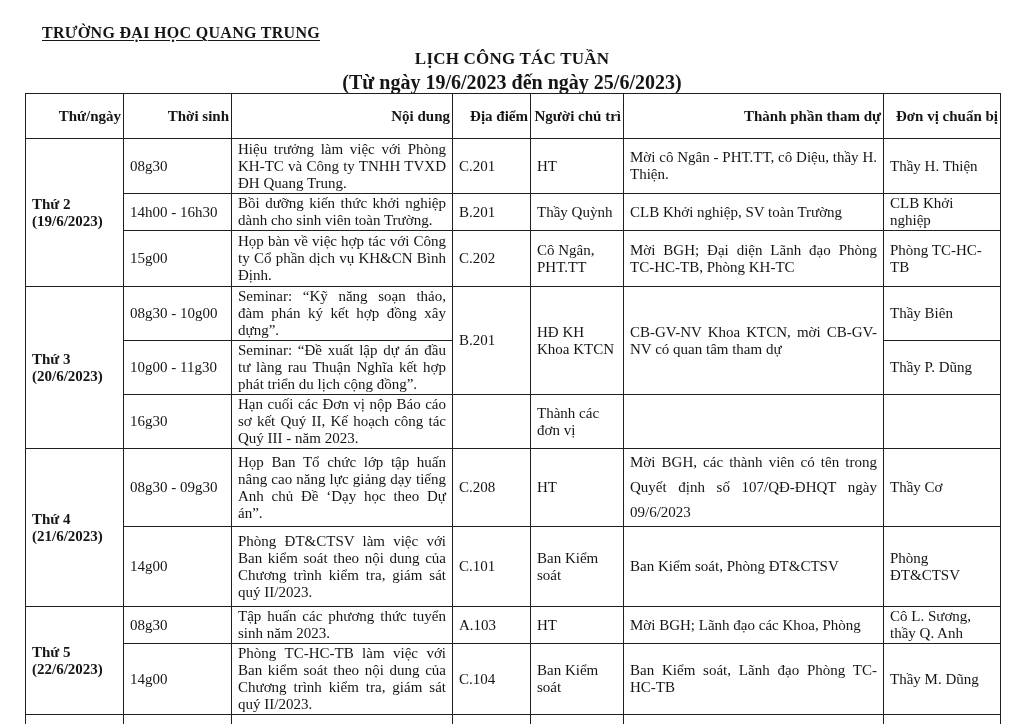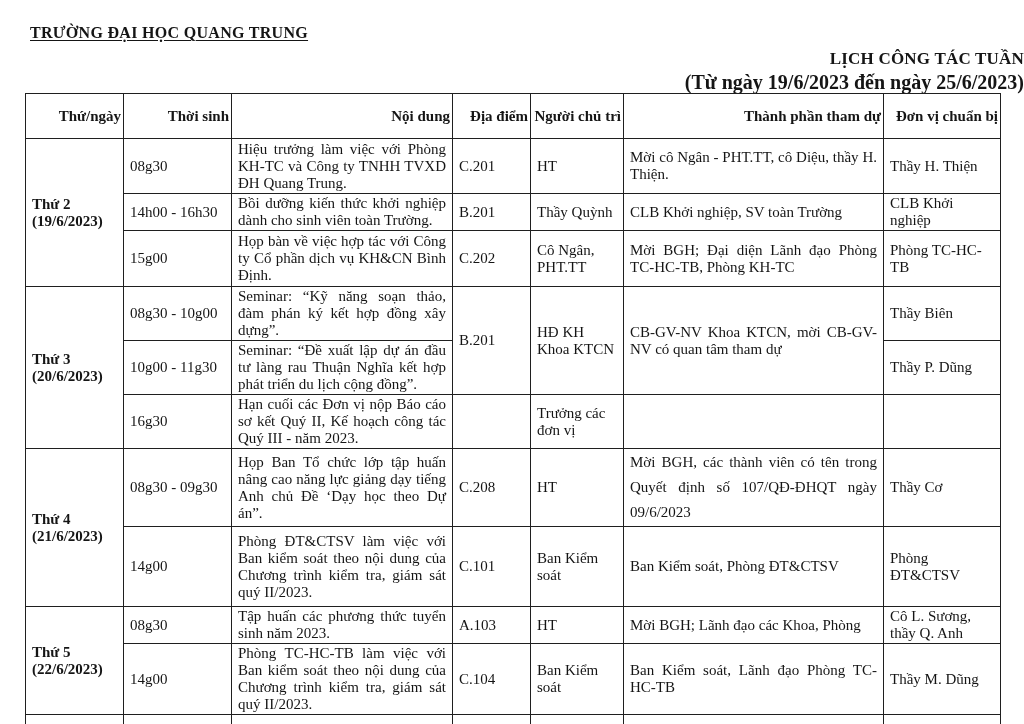--- a/index.html
+++ b/index.html
@@ -2,25 +2,25 @@
 <html><head>
 <meta charset="utf-8">
 <style>
   html,body { margin:0; padding:0; background:#fff; }
   .page {
     position:relative; width:1024px; height:724px; background:#ffffff;
     font-family:"Liberation Serif","DejaVu Serif",serif; color:#151515;
     overflow:hidden;
   }
   .org {
-    position:absolute; left:30px; top:24px;
+    position:absolute; left:42px; top:24px;
     font-size:16px; font-weight:bold; letter-spacing:0.3px;
     text-decoration:underline; text-underline-offset:2px;
   }
-  .titles { position:absolute; left:0; top:49px; width:1024px; text-align:right; }
+  .titles { position:absolute; left:0; top:49px; width:1024px; text-align:center; }
   .title    { font-size:17px; font-weight:bold; letter-spacing:0.2px; }
   .subtitle { font-size:20px; font-weight:bold; margin-top:2px; }
 
   .table-wrap { position:absolute; left:25px; top:93px; width:975px; }
   table.sched {
     border-collapse:collapse; table-layout:fixed; width:975px;
     font-size:15px; line-height:17px; color:#151515;
   }
   .sched th, .sched td {
     border:1px solid #1f1f1f; vertical-align:middle;
@@ -112,21 +112,21 @@
         </tr>
         <tr style="height:49px">
           <td class="time">10g00 - 11g30</td>
           <td class="content">Seminar: “Đề xuất lập dự án đầu tư làng rau Thuận Nghĩa kết hợp phát triển du lịch cộng đồng”.</td>
           <td class="c">Thầy P. Dũng</td>
         </tr>
         <tr style="height:50px">
           <td class="time">16g30</td>
           <td class="content">Hạn cuối các Đơn vị nộp Báo cáo sơ kết Quý II, Kế hoạch công tác Quý III - năm 2023.</td>
           <td class="c"></td>
-          <td class="c">Trưởng các đơn vị</td>
+          <td class="c">Thành các đơn vị</td>
           <td class="part"></td>
           <td class="c"></td>
         </tr>
 
         <tr style="height:72px">
           <td class="day" rowspan="2">
             <div>Thứ 4</div>
             <div>(21/6/2023)</div>
           </td>
           <td class="time">08g30 - 09g30</td>

